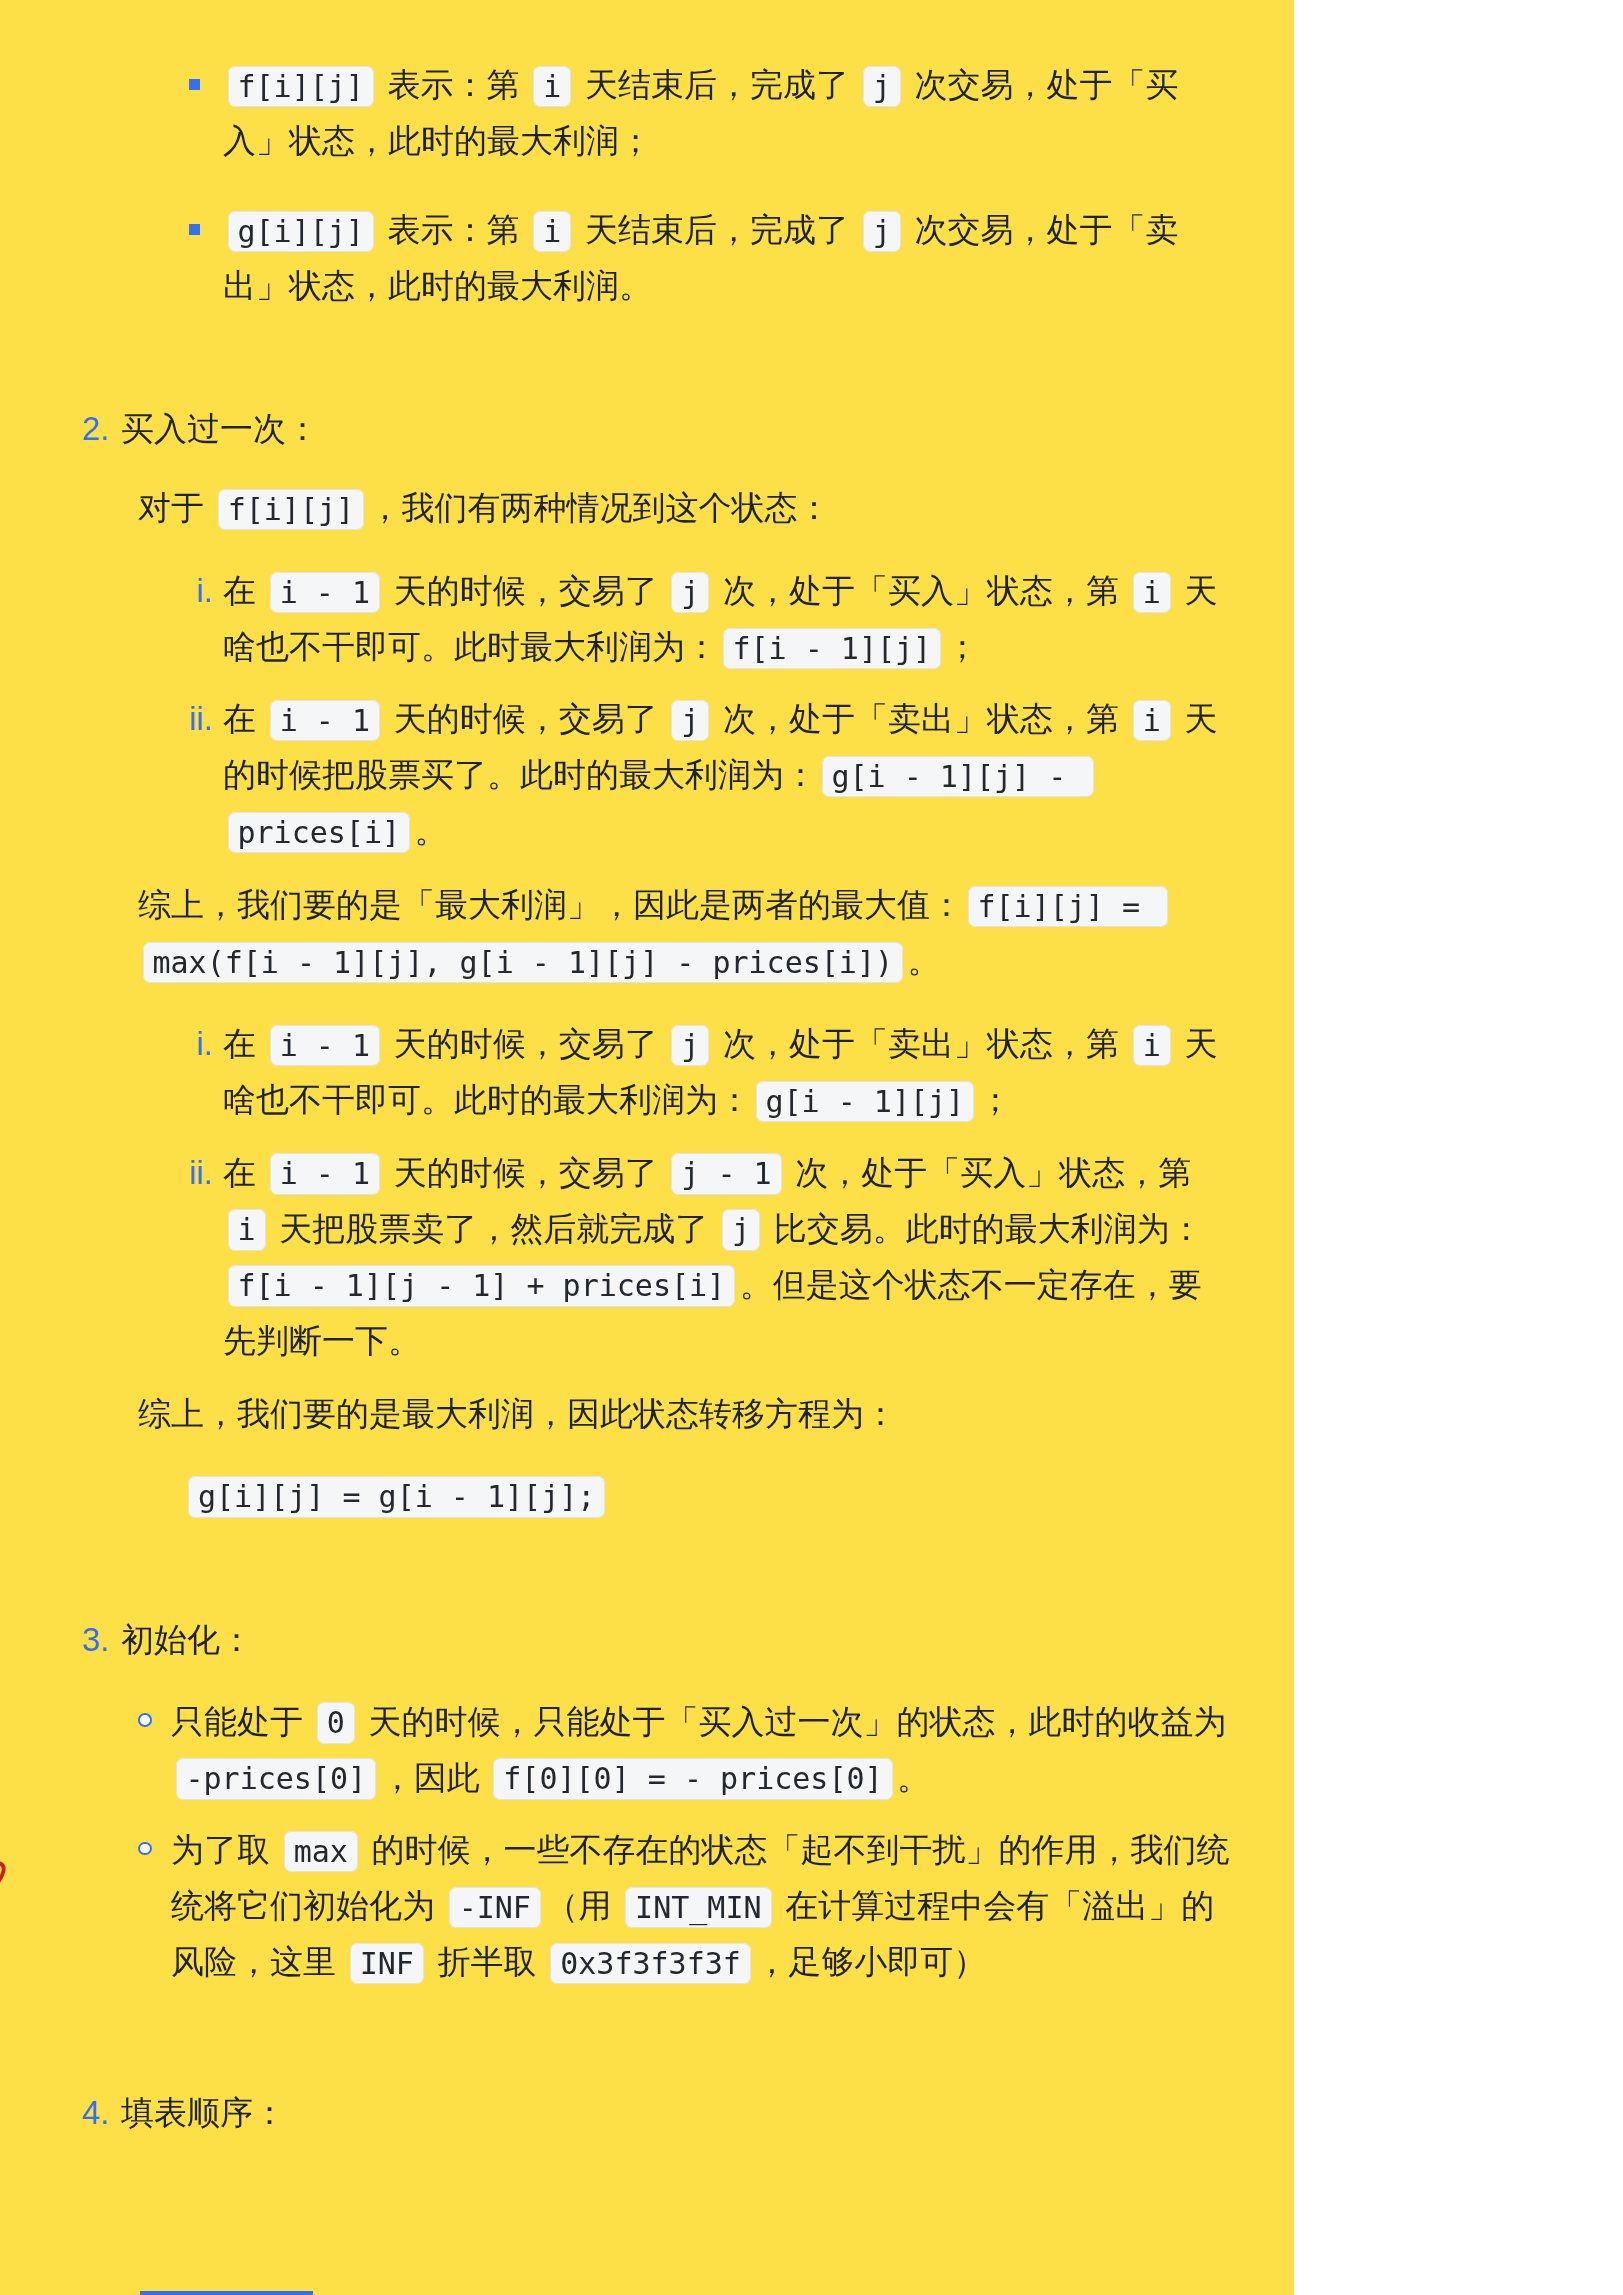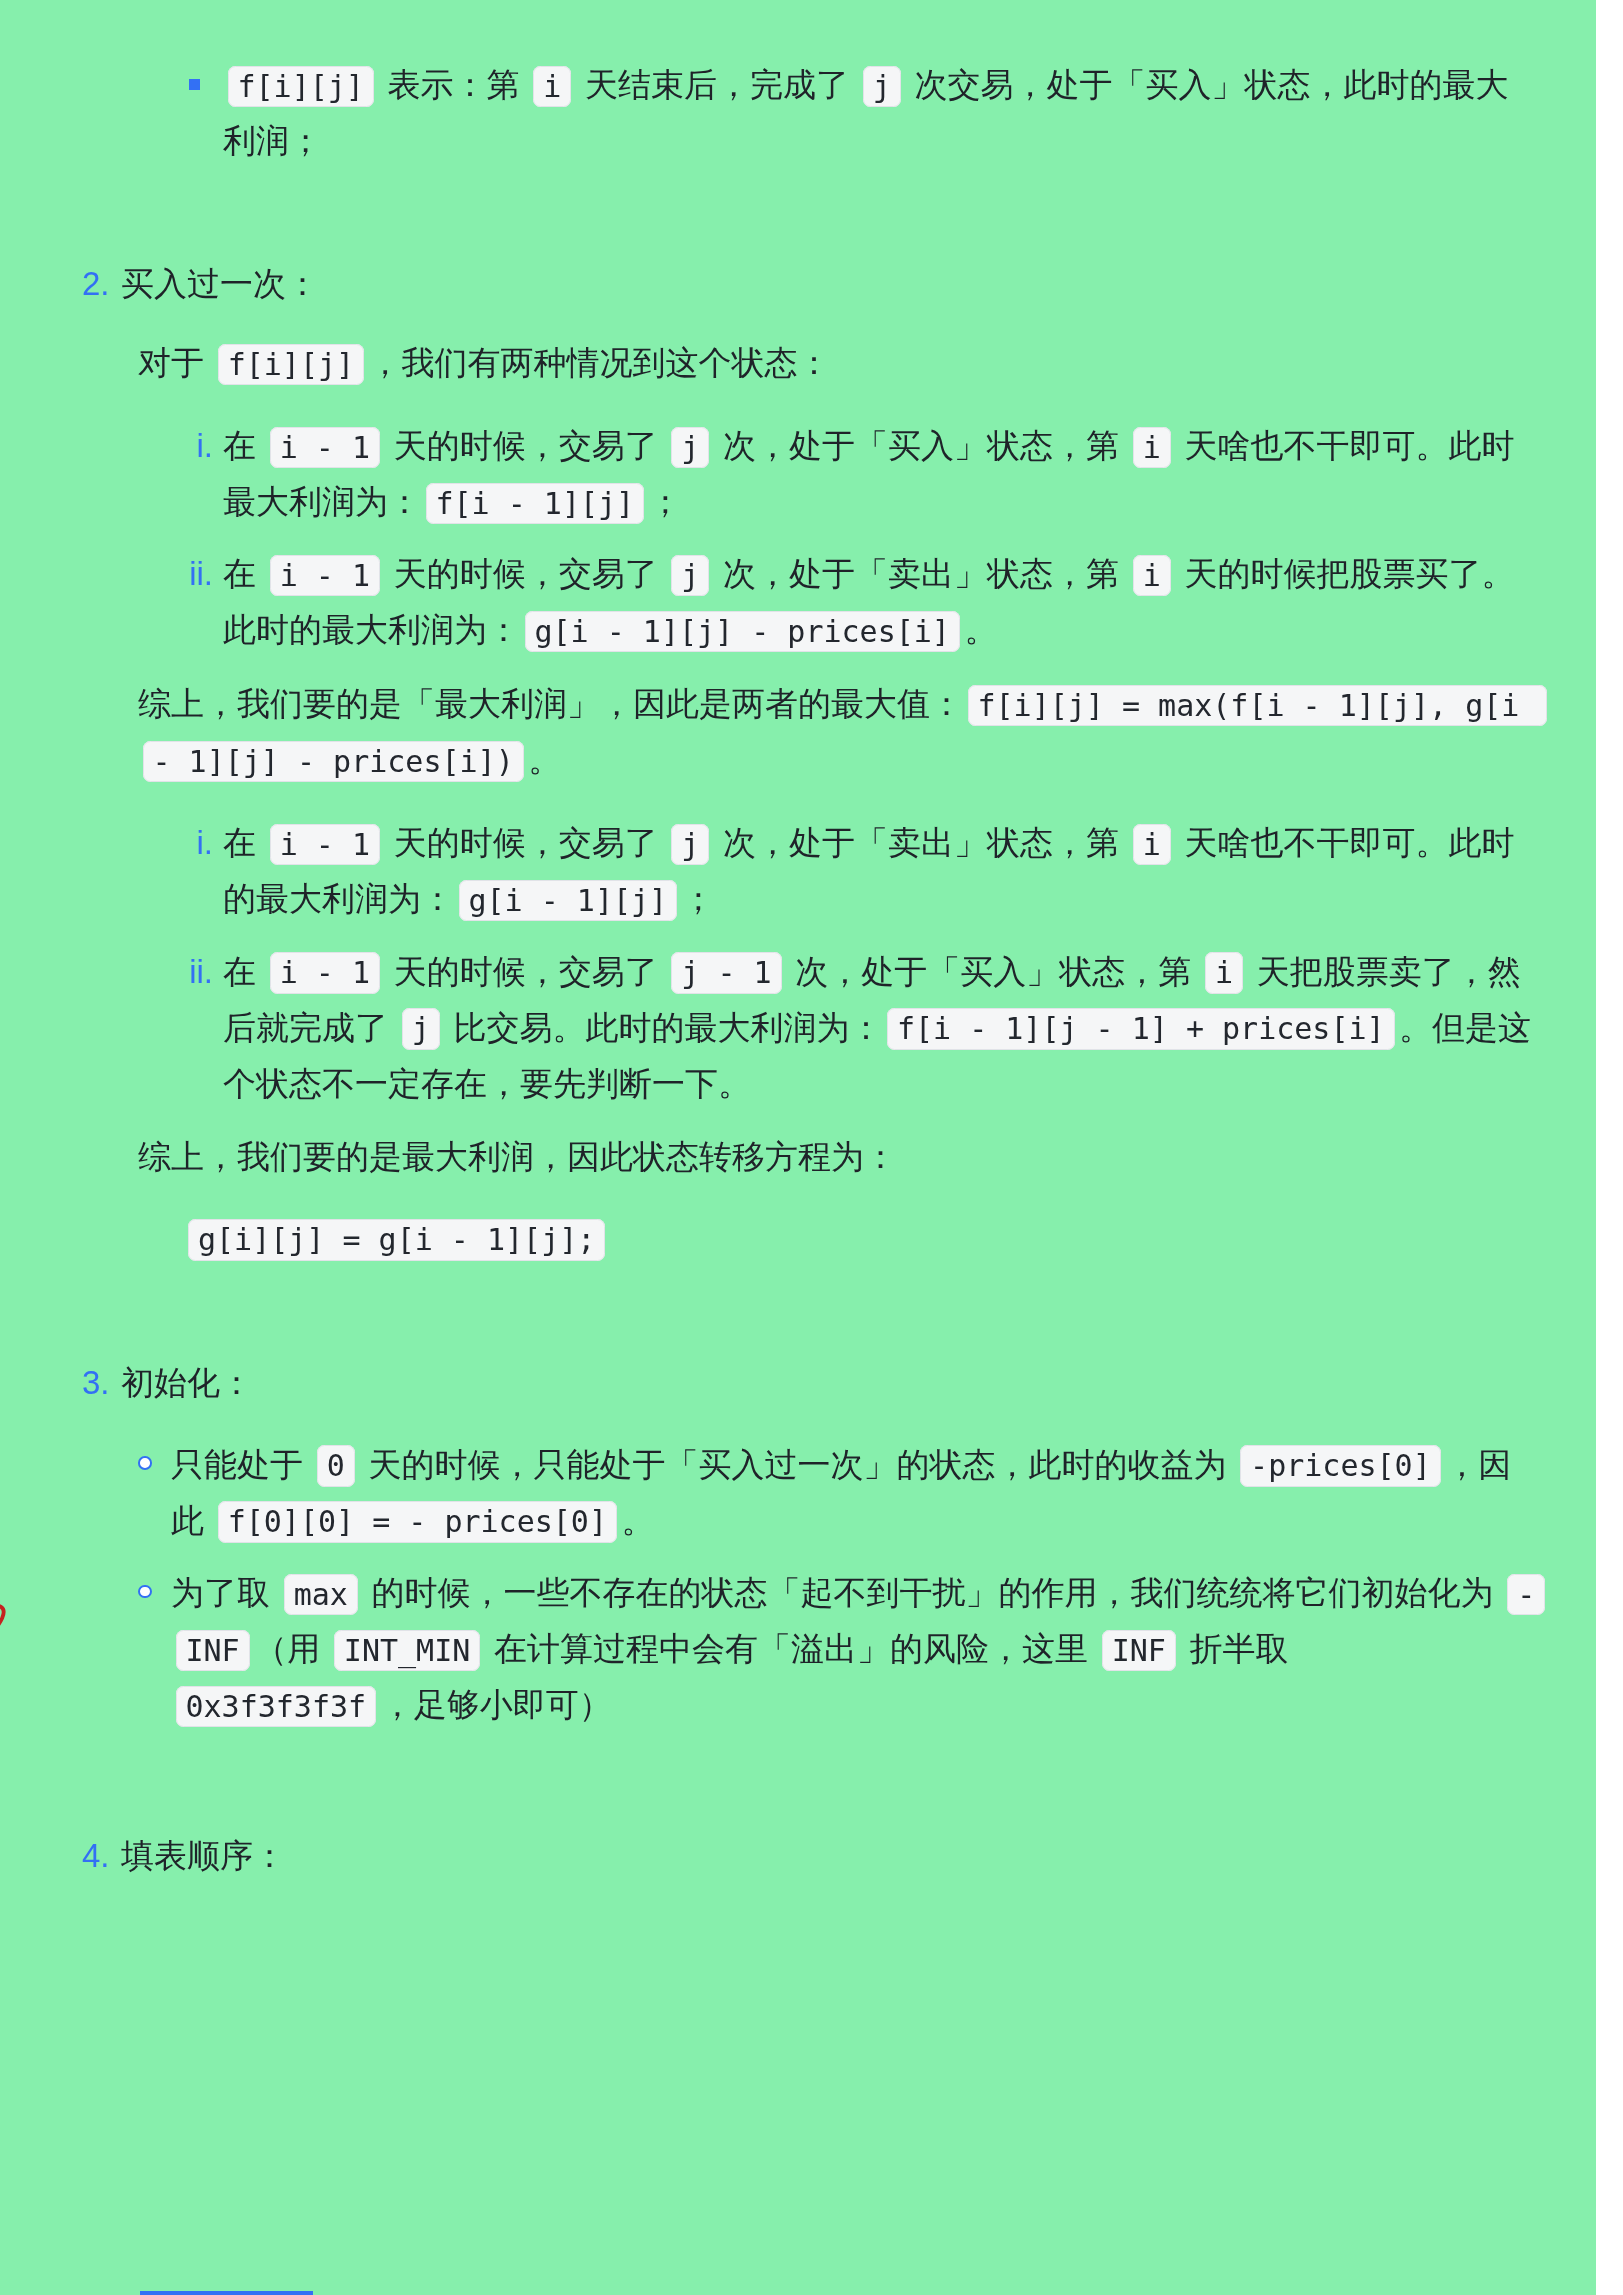--- a/index.html
+++ b/index.html
@@ -1,19 +1,19 @@
 <!DOCTYPE html>
 <html style="font-size:12px"><head>
 <meta charset="utf-8">
 <style>
   html,body{margin:0;padding:0;background:#ffffff;}
   .page{
     position:relative;
-    width:1596px;height:2295px;
-    background:#86efac;
+    width:1294px;height:2295px;
+    background:#fde047;
     font-family:"Liberation Sans","DejaVu Sans",sans-serif;
     font-size:33px;line-height:55px;color:#1f2329;
     overflow:hidden;
     box-sizing:border-box;
     padding-top:57px;
   }
   ul,ol{list-style:none;margin:0;padding:0;}
   .li{position:relative;}
   .intro-li{padding-left:223px;padding-right:60px;}
   .intro-li + .intro-li{margin-top:34px;}
@@ -54,20 +54,24 @@
 </style>
 </head>
 <body>
 
 <div class="page">
 
   <ul>
     <li class="li intro-li">
       <span class="sq"></span>
       <span><span class="chip">f[i][j]</span><span class="txt"> 表示：第 </span><span class="chip">i</span><span class="txt"> 天结束后，完成了 </span><span class="chip">j</span><span class="txt"> 次交易，处于「买入」状态，此时的最大利润；</span></span>
+    </li>
+    <li class="li intro-li">
+      <span class="sq"></span>
+      <span><span class="chip">g[i][j]</span><span class="txt"> 表示：第 </span><span class="chip">i</span><span class="txt"> 天结束后，完成了 </span><span class="chip">j</span><span class="txt"> 次交易，处于「卖出」状态，此时的最大利润。</span></span>
     </li>
   </ul>
 
   <div class="section-head mt-sec">
     <span class="sec-num">2.</span>
     <span>买入过一次：</span>
   </div>
 
   <div class="para mt-p"><span class="txt">对于 </span><span class="chip">f[i][j]</span><span class="txt">，我们有两种情况到这个状态：</span></div>
 

